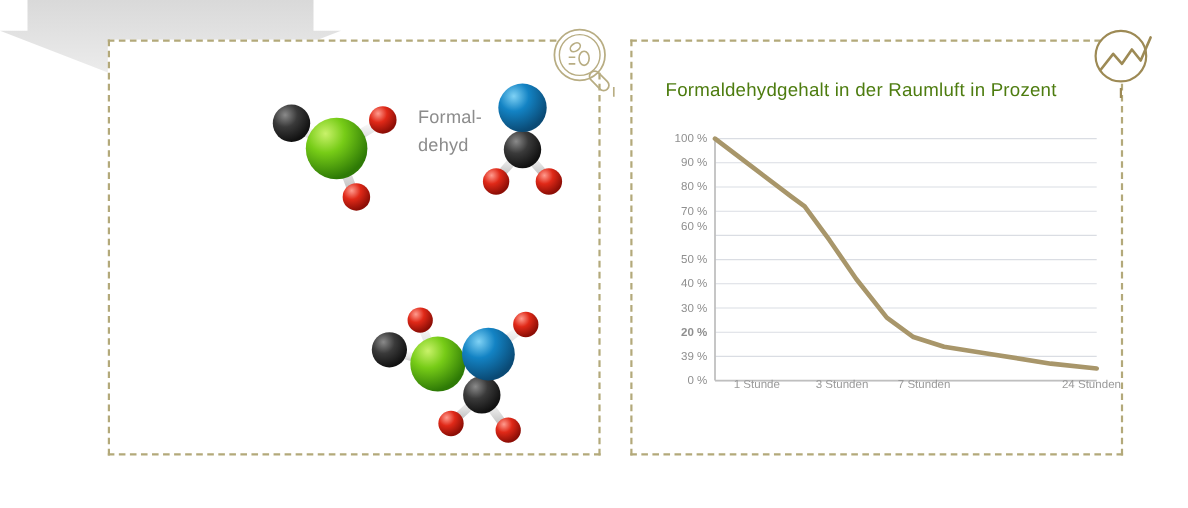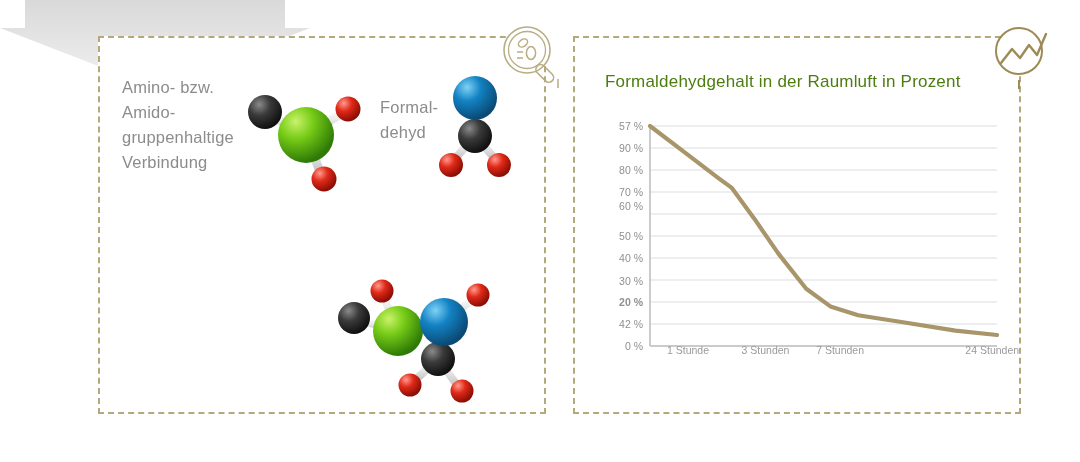--- a/index.html
+++ b/index.html
@@ -74,24 +74,20 @@
       <circle cx="30" cy="28" r="18.5" fill="none" stroke="#b8ad83" stroke-width="1.3"></circle>
       <ellipse cx="26" cy="21" rx="5" ry="3.4" transform="rotate(-35 26 21)" fill="none" stroke="#b8ad83" stroke-width="1.5"></ellipse>
       <ellipse cx="34" cy="31" rx="4.6" ry="6.4" fill="none" stroke="#b8ad83" stroke-width="1.5"></ellipse>
       <line x1="20" y1="30" x2="26" y2="30" stroke="#b8ad83" stroke-width="1.5"></line>
       <line x1="20" y1="36" x2="26" y2="36" stroke="#b8ad83" stroke-width="1.5"></line>
       <rect x="43" y="41" width="9.5" height="21" rx="4.7" transform="rotate(-45 47.7 51.5)" fill="none" stroke="#b8ad83" stroke-width="1.6"></rect>
       <line x1="61" y1="57" x2="61" y2="66" stroke="#b8ad83" stroke-width="1.5"></line>
     </svg>
   </div>
 
-  <div class="label" id="label-amino">Amino- bzw.
-Amido-
-gruppenhaltige
-Verbindung</div>
 
   <div class="mol" id="mol-amino">
     <svg viewBox="0 0 136 115" width="136" height="115">
       <defs>
         <radialGradient id="gBlack" cx="33%" cy="28%" r="72%">
           <stop offset="0%" stop-color="#8a8a8a"></stop>
             <stop offset="45%" stop-color="#3a3a3a"></stop>
             <stop offset="100%" stop-color="#111111"></stop>
         </radialGradient>
         <radialGradient id="gGreen" cx="32%" cy="26%" r="74%">
@@ -209,30 +205,30 @@
           <line x1="53" x2="400" y1="206" y2="206"></line>
           <line x1="53" x2="400" y1="228" y2="228"></line>
         </g>
 
       <line x1="53" y1="8" x2="53" y2="228" stroke="#bfbfbf" stroke-width="1.6"></line>
       <line x1="53" y1="228" x2="400" y2="228" stroke="#bfbfbf" stroke-width="1.6"></line>
 
       <polyline id="data-line" fill="none" stroke="#a8966a" stroke-width="4.2" stroke-linecap="round" stroke-linejoin="round" points="53.0,8.0 87.7,34.4 122.4,60.8 134.5,69.6 157.1,100.4 181.4,135.6 209.2,170.8 233.4,188.4 261.2,197.2 302.8,203.8 358.4,212.6 400.0,217.0"></polyline>
     </svg>
     <div class="ytick-col">
-        <div class="ytick" style="top: 8px;">57 %</div>
+        <div class="ytick" style="top: 8px;">100 %</div>
         <div class="ytick" style="top: 30px;">90 %</div>
         <div class="ytick" style="top: 52px;">80 %</div>
         <div class="ytick" style="top: 74px;">70 %</div>
         <div class="ytick" style="top: 88px; margin-left: 20px;">60 %</div>
         <div class="ytick" style="top: 118px;">50 %</div>
         <div class="ytick" style="top: 140px;">40 %</div>
         <div class="ytick" style="top: 163px;">30 %</div>
         <div class="ytick" style="top: 184px; font-weight: bold;">20 %</div>
-        <div class="ytick" style="top: 206px;">42 %</div>
+        <div class="ytick" style="top: 206px;">39 %</div>
         <div class="ytick" style="top: 228px;">0 %</div>
       </div>
     <div id="xticks">
         <div class="xtick" style="left: 70px;">1 Stunde</div>
         <div class="xtick" style="left: 144.545px;">3 Stunden</div>
         <div class="xtick" style="left: 219.15px;">7 Stunden</div>
         <div class="xtick" style="left: 368.36px;">24 Stunden</div>
       </div>
   </div>
 

